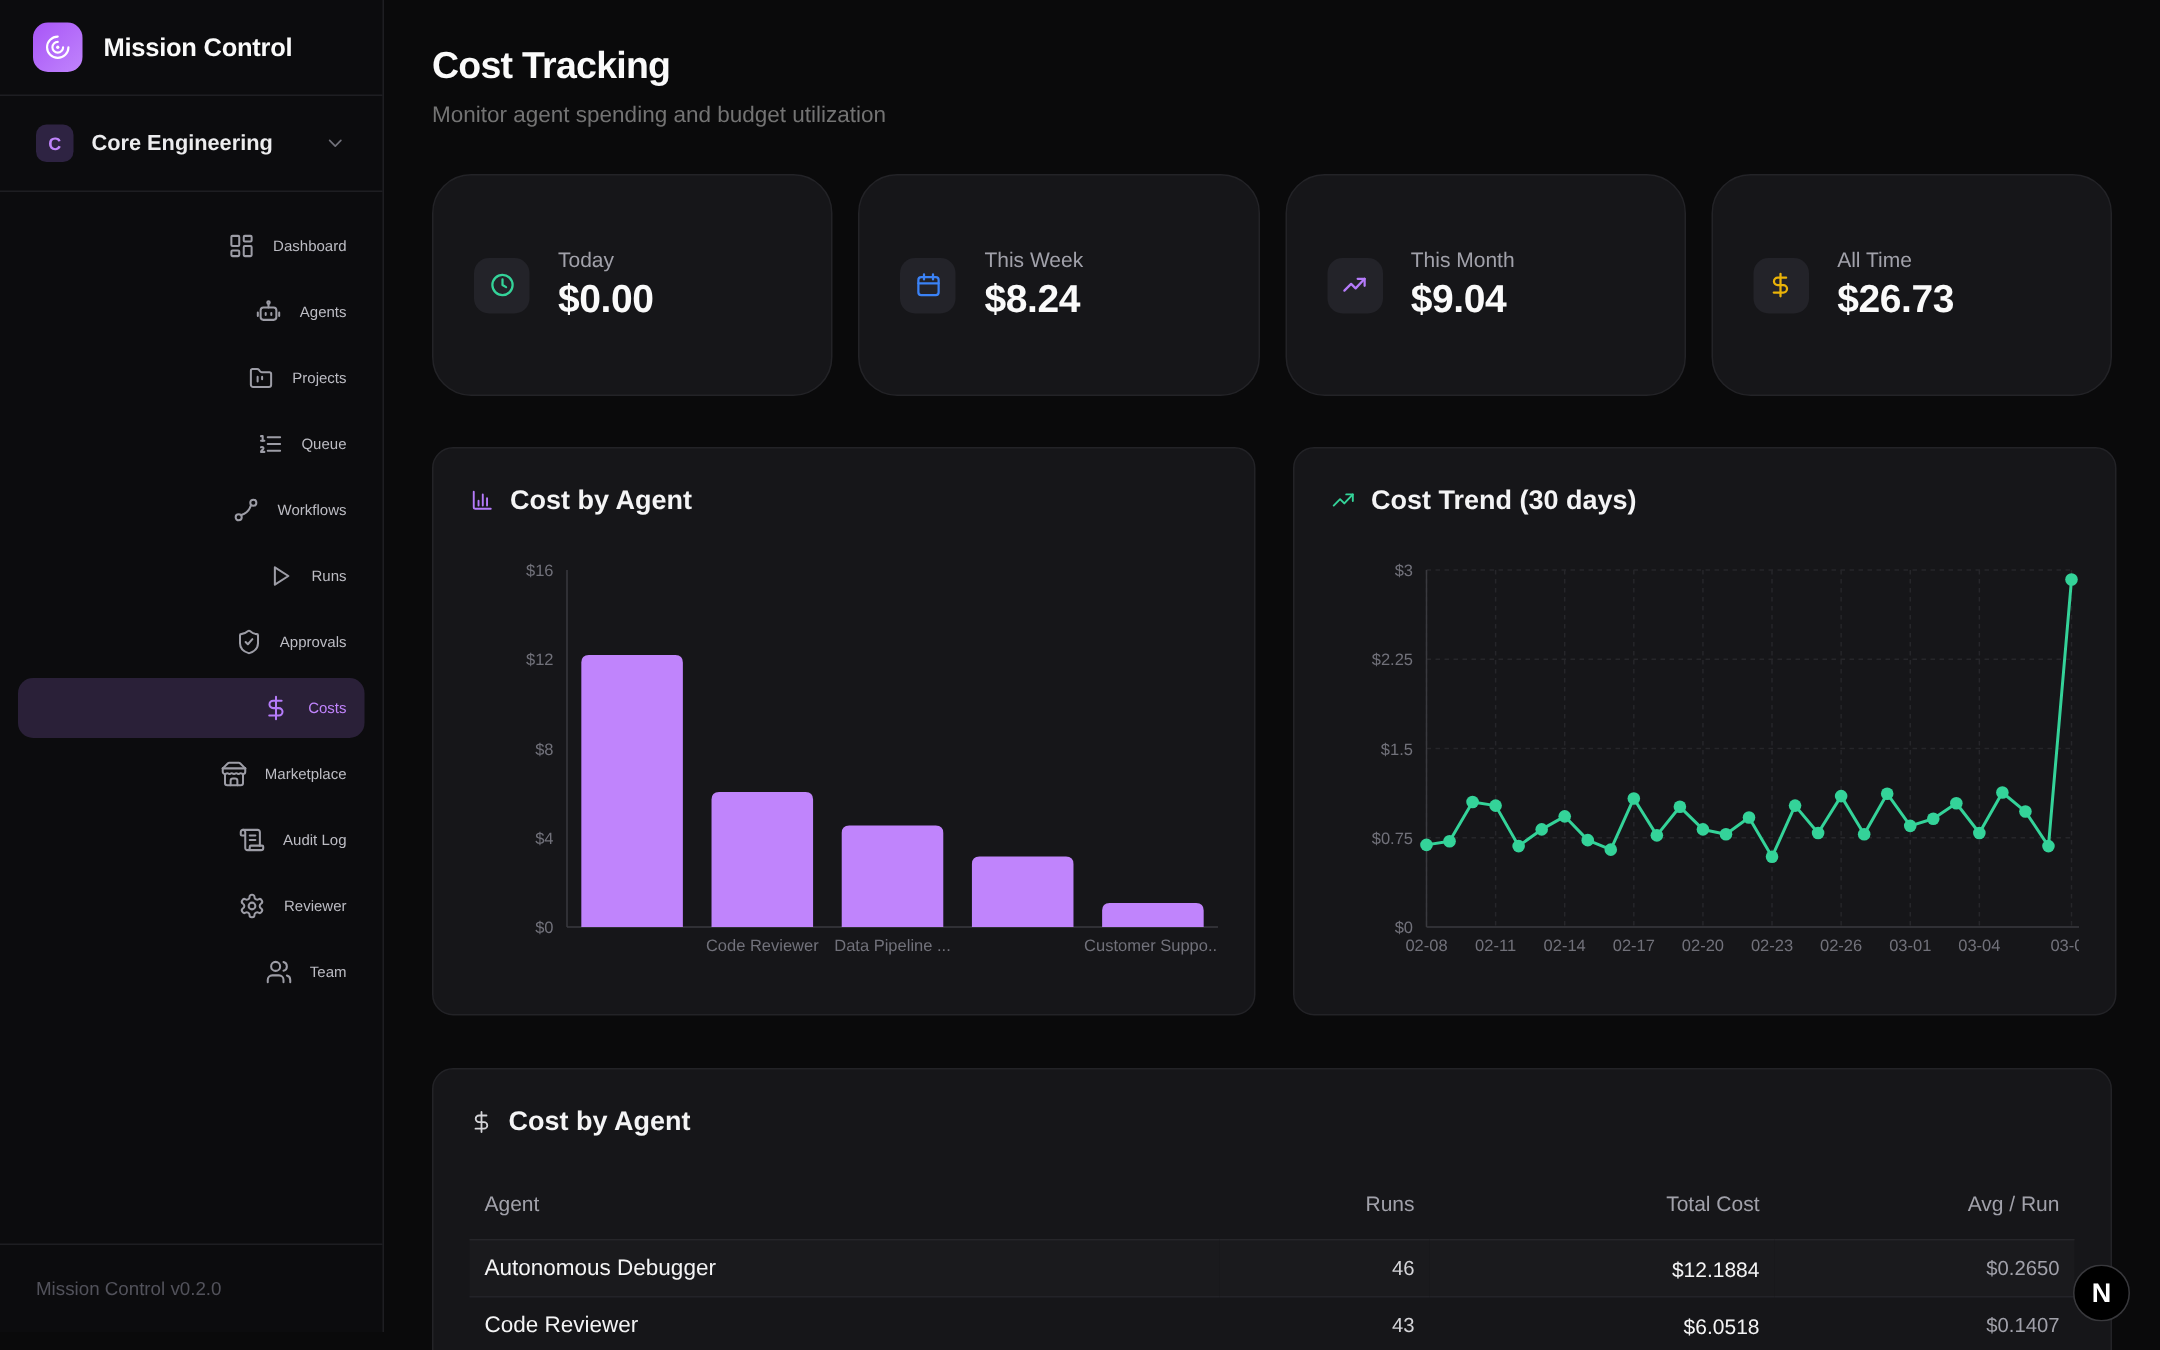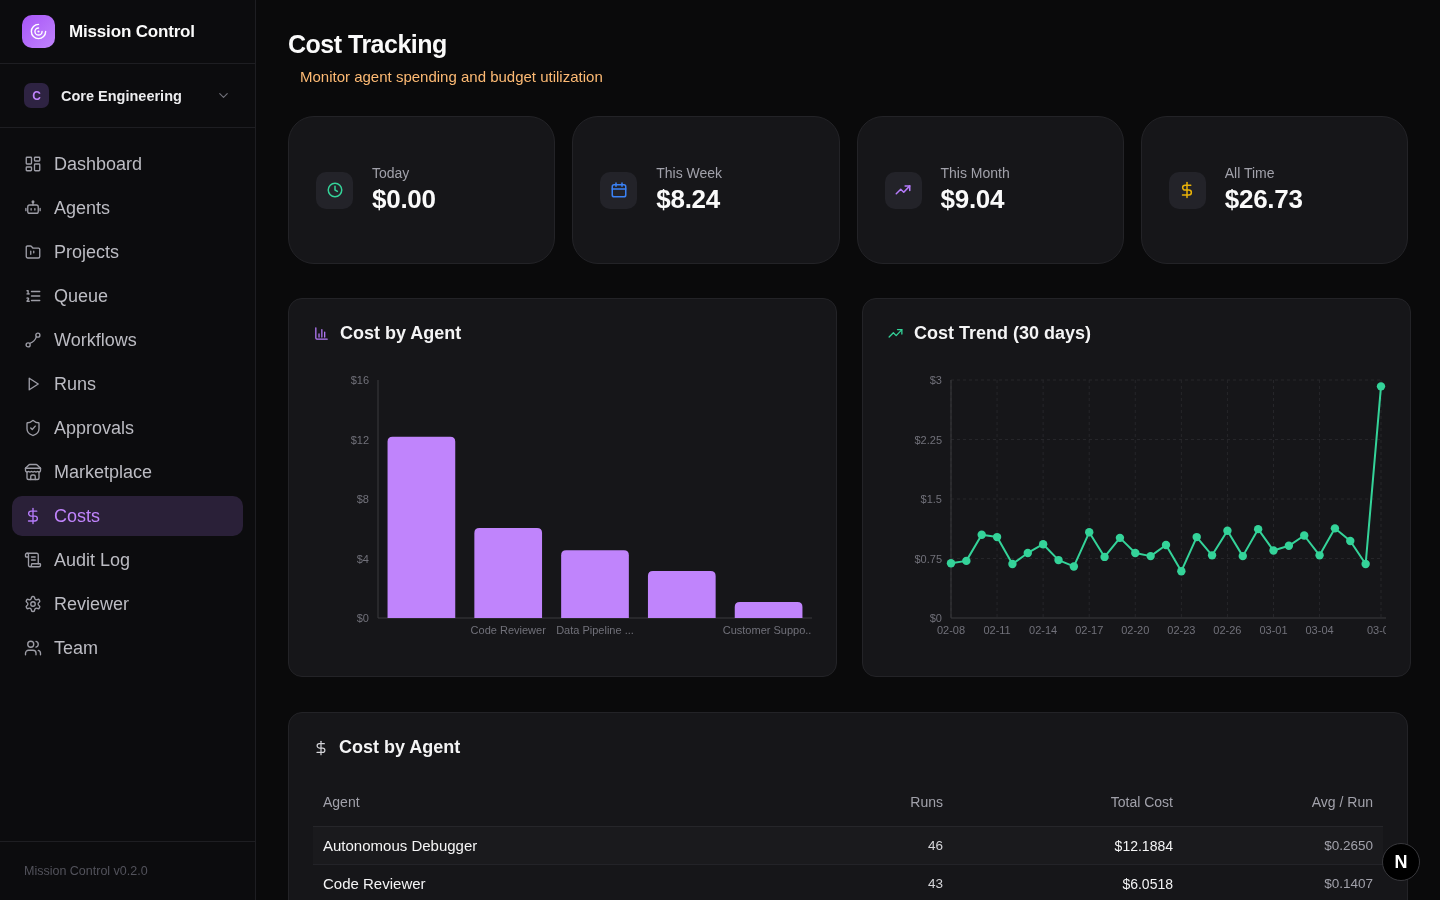--- a/index.html
+++ b/index.html
@@ -7,21 +7,21 @@
   body {
     width:1440px; height:900px; overflow:hidden;
     background:#0a0a0b; color:#fafafa;
     font-family:"Liberation Sans", sans-serif;
     -webkit-font-smoothing:antialiased;
   }
   svg { display:block; }
 
   
   .sidebar {
-    position:fixed; left:0; top:0; bottom:0; width:256px;
+    position:fixed; left:0; top:0; bottom:12px; width:256px;
     background:#0c0c0e; border-right:1px solid #1e1e22;
   }
   .sb-header {
     display:flex; align-items:center; gap:14px;
     height:64px; padding:0 22px; border-bottom:1px solid #1e1e22;
   }
   .logo {
     width:33px; height:33px; border-radius:10px; flex:none;
     background:linear-gradient(135deg,#a855f7,#c084fc);
     display:grid; place-items:center; color:#ffffff;
@@ -37,36 +37,36 @@
     background:#2e2342; color:#c084fc; font-size:12px; font-weight:700;
     display:grid; place-items:center;
   }
   .team-name { flex:1; font-size:14.5px; font-weight:600; color:#ececee; }
   .sb-team .chev { color:#71717a; }
 
   .sb-nav { padding:16px 12px 0; }
   .nav-item {
     display:flex; align-items:center; gap:12px;
     height:40px; margin-bottom:4px; padding:0 12px;
-    border-radius:10px; color:#bcbcc3; font-size:18px; cursor:pointer;
+    border-radius:10px; color:#bcbcc3; font-size:10px; cursor:pointer;justify-content:flex-end;
   }
   .nav-item .ic { color:#9d9da6; display:grid; place-items:center; width:18px; }
   .nav-item.active { background:#2a2038; color:#c084fc; }
   .nav-item.active .ic { color:#b57bfa; }
 
   .sb-footer {
     position:absolute; left:0; right:0; bottom:0;
     border-top:1px solid #1e1e22; padding:22px 24px;
     font-size:12.5px; color:#52525b;
   }
 
   
   .main { margin-left:256px; padding:30px 32px 0; }
   .page-title { margin:0; font-size:25px; font-weight:700; letter-spacing:-0.02em; }
-  .page-sub { margin:9px 12px 0; font-size:15px; color:#fdba74; }
+  .page-sub { margin:9px 0 0; font-size:15px; color:#737373; }
 
   .stats { display:grid; grid-template-columns:repeat(4,1fr); gap:17px; margin-top:31px; }
   .stat-card {
     height:148px; background:#161619; border:1px solid #232327; border-radius:26px;
     display:flex; align-items:center; gap:19px; padding:0 27px;
   }
   .stat-icon {
     width:37px; height:37px; border-radius:10px; background:#232329; flex:none;
     display:grid; place-items:center;
   }
@@ -202,40 +202,40 @@
       </div>
       <div class="nav-item">
         <span class="ic">
           <svg width="18" height="18" viewBox="0 0 24 24" fill="none" stroke="currentColor" stroke-width="1.8" stroke-linecap="round" stroke-linejoin="round">
             <path d="M20 13c0 5-3.5 7.5-7.7 8.9a1 1 0 0 1-.6 0C7.5 20.5 4 18 4 13V6a1 1 0 0 1 1-1c2 0 4.5-1.2 6.2-2.7a1 1 0 0 1 1.6 0C14.5 3.8 17 5 19 5a1 1 0 0 1 1 1Z"></path>
             <path d="m9 12 2 2 4-4.5"></path>
           </svg>
         </span>
         <span>Approvals</span>
       </div>
+      <div class="nav-item active">
+        <span class="ic">
+          <svg width="18" height="18" viewBox="0 0 24 24" fill="none" stroke="currentColor" stroke-width="1.8" stroke-linecap="round" stroke-linejoin="round">
+            <path d="M12 2v20"></path>
+            <path d="M17 5.5H9.5a3.3 3.3 0 0 0 0 6.6h5a3.3 3.3 0 0 1 0 6.6H6"></path>
+          </svg>
+        </span>
+        <span>Costs</span>
+      </div>
       <div class="nav-item">
         <span class="ic">
           <svg width="18" height="18" viewBox="0 0 24 24" fill="none" stroke="currentColor" stroke-width="1.8" stroke-linecap="round" stroke-linejoin="round">
             <path d="m2 7 4.4-4.4A2 2 0 0 1 7.8 2h8.4a2 2 0 0 1 1.4.6L22 7"></path>
             <path d="M4 12v8a2 2 0 0 0 2 2h12a2 2 0 0 0 2-2v-8"></path>
             <path d="M15 22v-4a2 2 0 0 0-2-2h-2a2 2 0 0 0-2 2v4"></path>
             <path d="M2 7h20"></path>
             <path d="M22 7v3a2 2 0 0 1-2 2 2.7 2.7 0 0 1-1.6-.6.7.7 0 0 0-.8 0A2.7 2.7 0 0 1 16 12a2.7 2.7 0 0 1-1.6-.6.7.7 0 0 0-.8 0A2.7 2.7 0 0 1 12 12a2.7 2.7 0 0 1-1.6-.6.7.7 0 0 0-.8 0A2.7 2.7 0 0 1 8 12a2.7 2.7 0 0 1-1.6-.6.7.7 0 0 0-.8 0A2.7 2.7 0 0 1 4 12a2 2 0 0 1-2-2V7"></path>
           </svg>
         </span>
         <span>Marketplace</span>
-      </div>
-      <div class="nav-item active">
-        <span class="ic">
-          <svg width="18" height="18" viewBox="0 0 24 24" fill="none" stroke="currentColor" stroke-width="1.8" stroke-linecap="round" stroke-linejoin="round">
-            <path d="M12 2v20"></path>
-            <path d="M17 5.5H9.5a3.3 3.3 0 0 0 0 6.6h5a3.3 3.3 0 0 1 0 6.6H6"></path>
-          </svg>
-        </span>
-        <span>Costs</span>
       </div>
       <div class="nav-item">
         <span class="ic">
           <svg width="18" height="18" viewBox="0 0 24 24" fill="none" stroke="currentColor" stroke-width="1.8" stroke-linecap="round" stroke-linejoin="round">
             <path d="M19 17V5a2 2 0 0 0-2-2H4"></path>
             <path d="M8 21h12a2 2 0 0 0 2-2v-1a1 1 0 0 0-1-1H11a1 1 0 0 0-1 1v1a2 2 0 1 1-4 0V5a2 2 0 1 0-4 0v2a1 1 0 0 0 1 1h3"></path>
             <path d="M15 8h-5M15 12h-5"></path>
           </svg>
         </span>
         <span>Audit Log</span>

